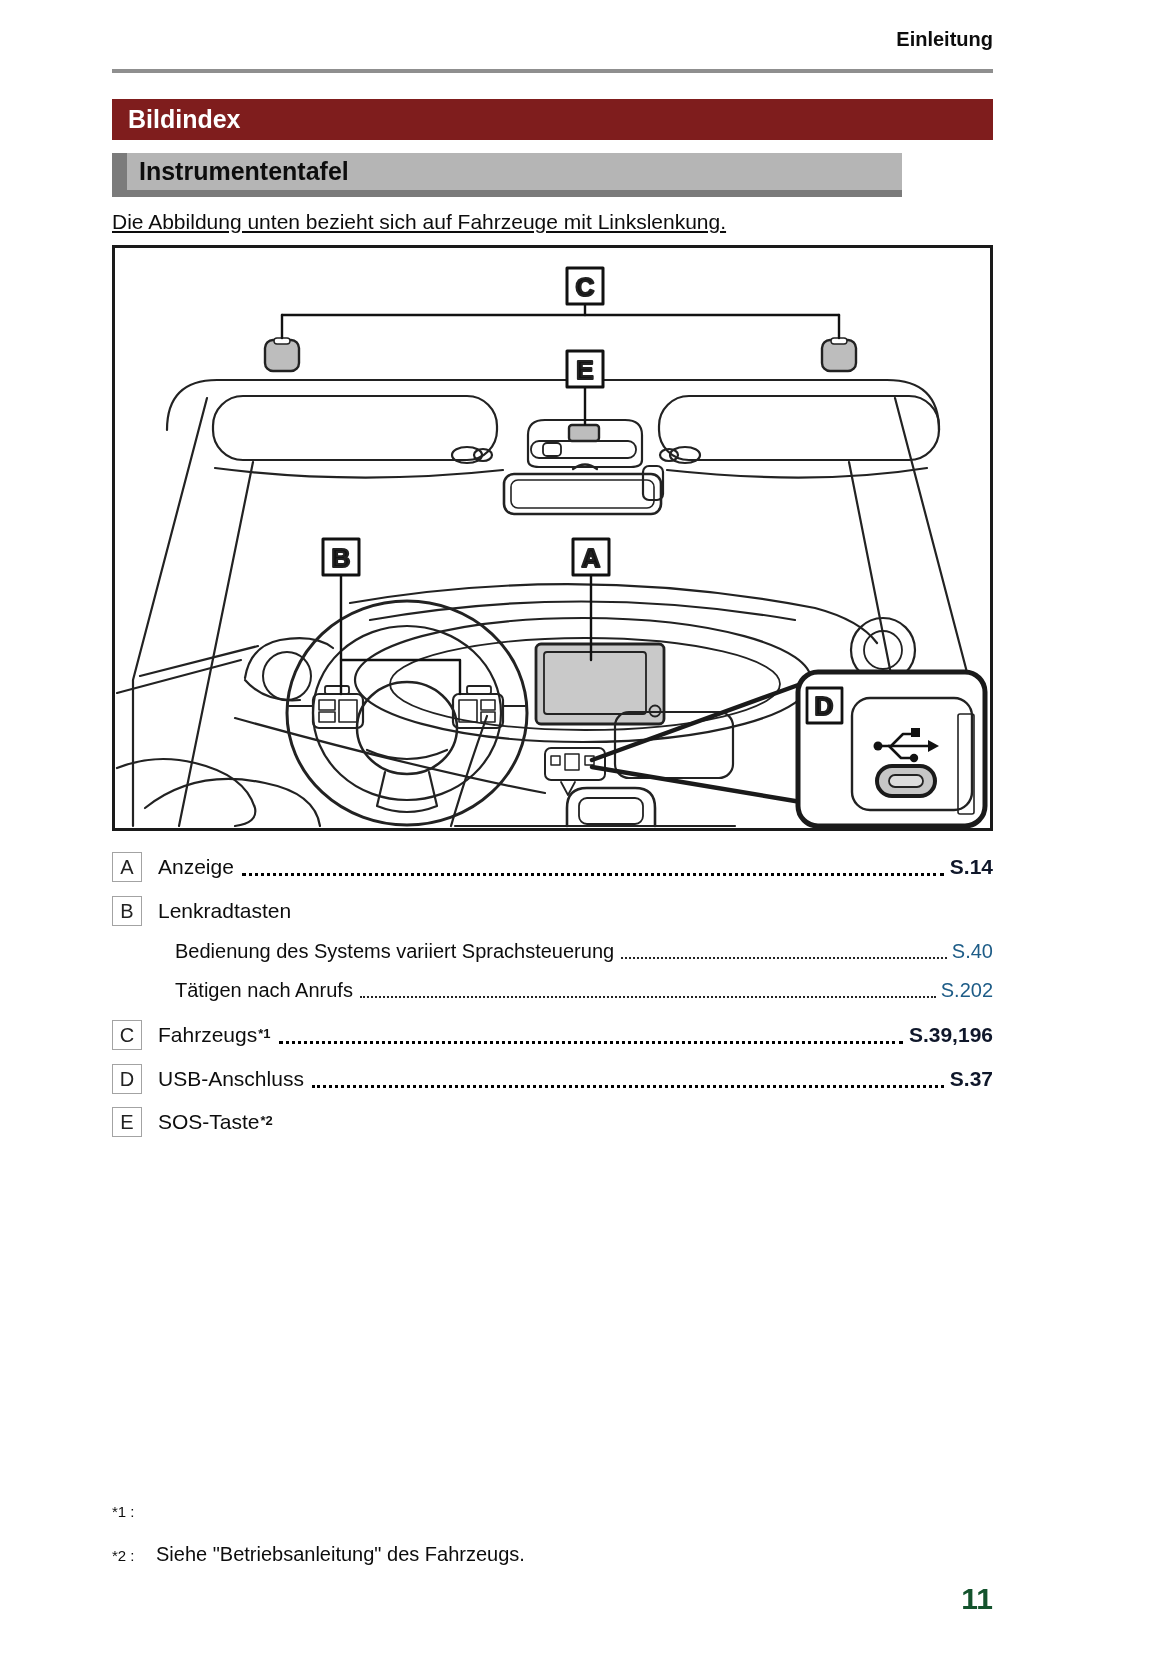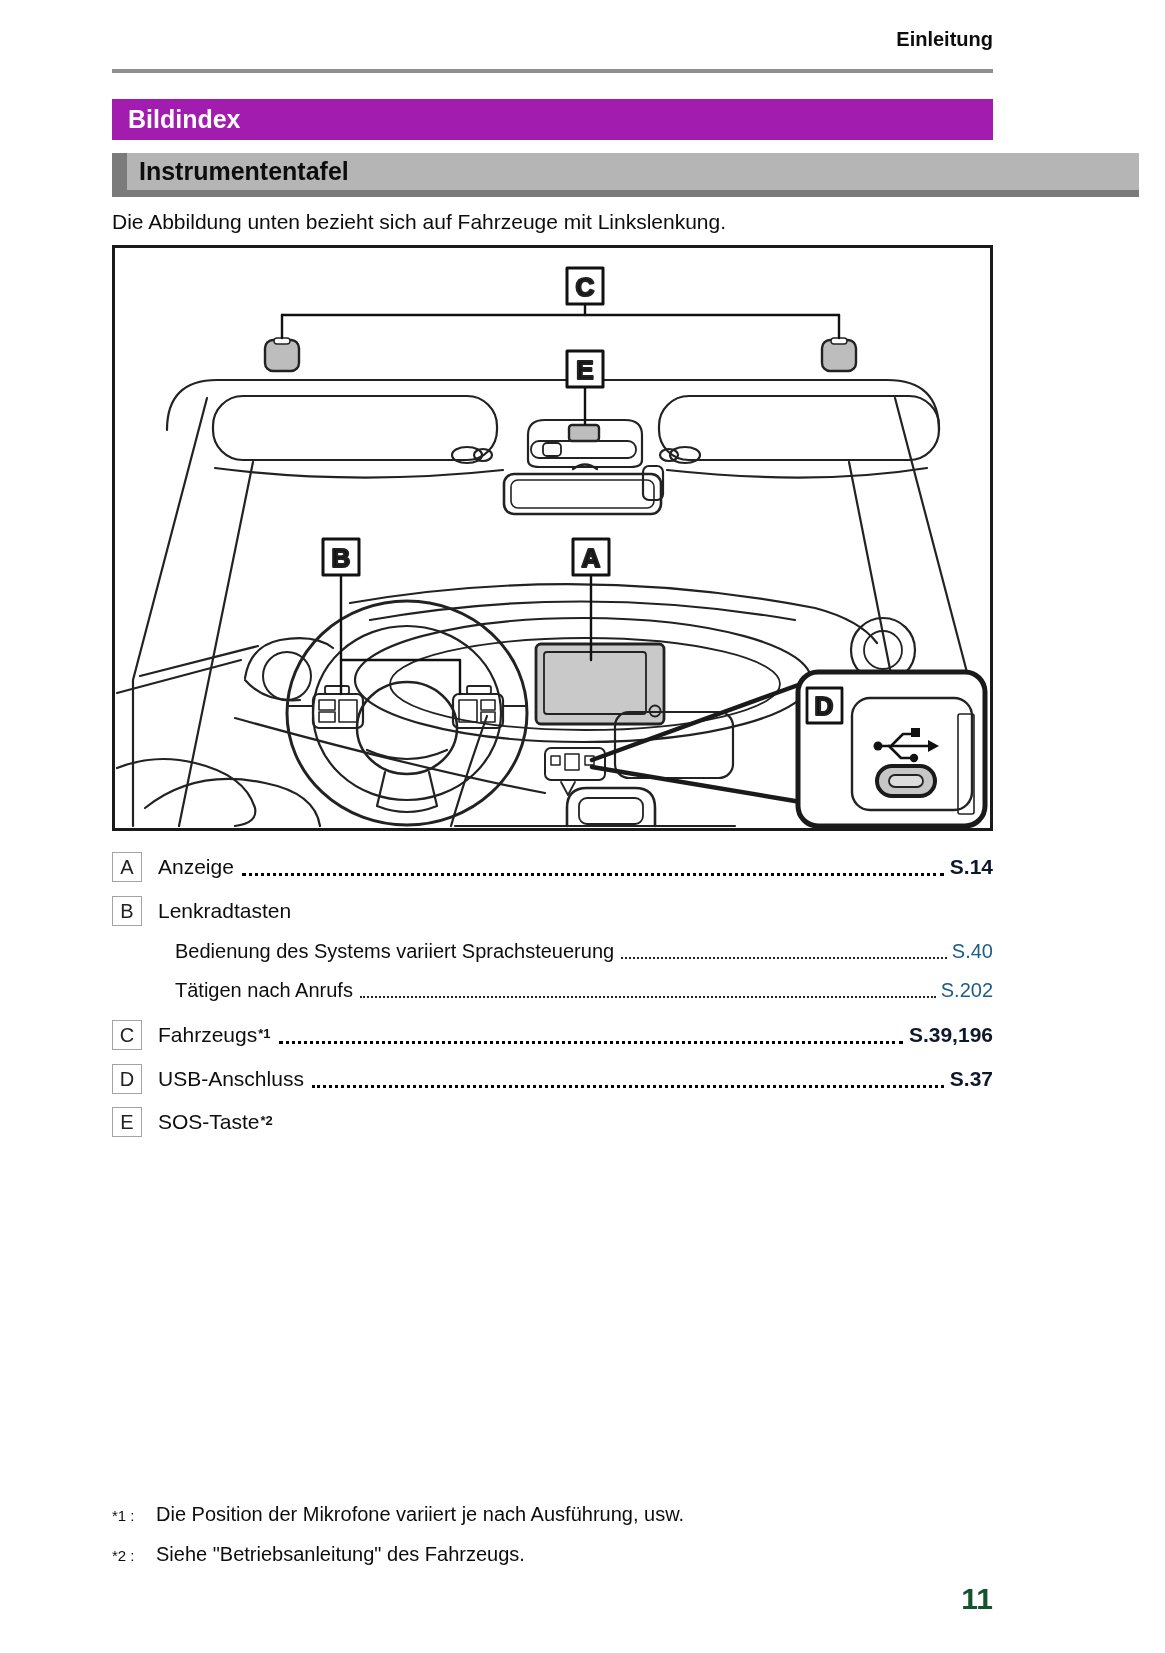--- a/index.html
+++ b/index.html
@@ -7,30 +7,30 @@
         font-family:"Liberation Sans", sans-serif;color:#111;overflow:hidden;}
 
   .abs{position:absolute;}
 
   
   #section-label{left:112px;top:28px;width:881px;text-align:right;
       font-size:20px;font-weight:bold;color:#0d0d0d;}
   #header-rule{left:112px;top:69px;width:881px;height:4px;background:#8f8f8f;}
 
   
-  #banner-primary{left:112px;top:99px;width:881px;height:41px;background:#a21caf;
+  #banner-primary{left:112px;top:99px;width:881px;height:41px;background:#7f1d1d;
       box-sizing:border-box;}
   #banner-primary .txt{font-size:25px;font-weight:bold;color:#ffffff;line-height:41px;
       padding-left:16px;display:block;}
-  #banner-secondary{left:112px;top:153px;width:1027px;box-sizing:border-box;
+  #banner-secondary{left:112px;top:153px;width:790px;box-sizing:border-box;
       background:#b5b5b5;border-left:15px solid #7b7b7b;border-bottom:7px solid #7b7b7b;height:44px;}
   #banner-secondary .txt{font-size:25px;font-weight:bold;color:#0d0d0d;line-height:37px;
       padding-left:12px;display:block;}
 
-  #intro-line{left:112px;top:210px;width:881px;font-size:21px;color:#0d0d0d;}
+  #intro-line{left:112px;top:210px;width:881px;font-size:21px;color:#0d0d0d;text-decoration:underline;}
 
   
   #figure-box{left:112px;top:245px;width:881px;height:586px;border:3px solid #1a1a1a;
       box-sizing:border-box;background:#fff;}
   #figure-box svg{display:block;width:875px;height:580px;}
   .callout-letter{font-family:"Liberation Sans",sans-serif;font-size:26px;font-weight:bold;fill:#111;}
 
   
   #index-list{left:112px;top:846px;width:881px;}
   .idx-row{display:flex;align-items:flex-end;}
@@ -270,21 +270,20 @@
     <div class="idx-row mt-e">
       <span class="key-box">E</span>
       <span class="idx-label">SOS-Taste</span>
       <span class="idx-sup">*2</span>
     </div>
 
   </div>
 
   <div id="footnote-1" class="footnote abs">
     <span class="fn-marker">*1 :</span>
-    <span class="fn-text">Die Position der Mikrofone variiert je nach Ausführung, usw.</span>
   </div>
   <div id="footnote-2" class="footnote abs">
     <span class="fn-marker">*2 :</span>
     <span class="fn-text">Siehe "Betriebsanleitung" des Fahrzeugs.</span>
   </div>
 
   <div id="page-number" class="abs">11</div>
 
 </div>
 

